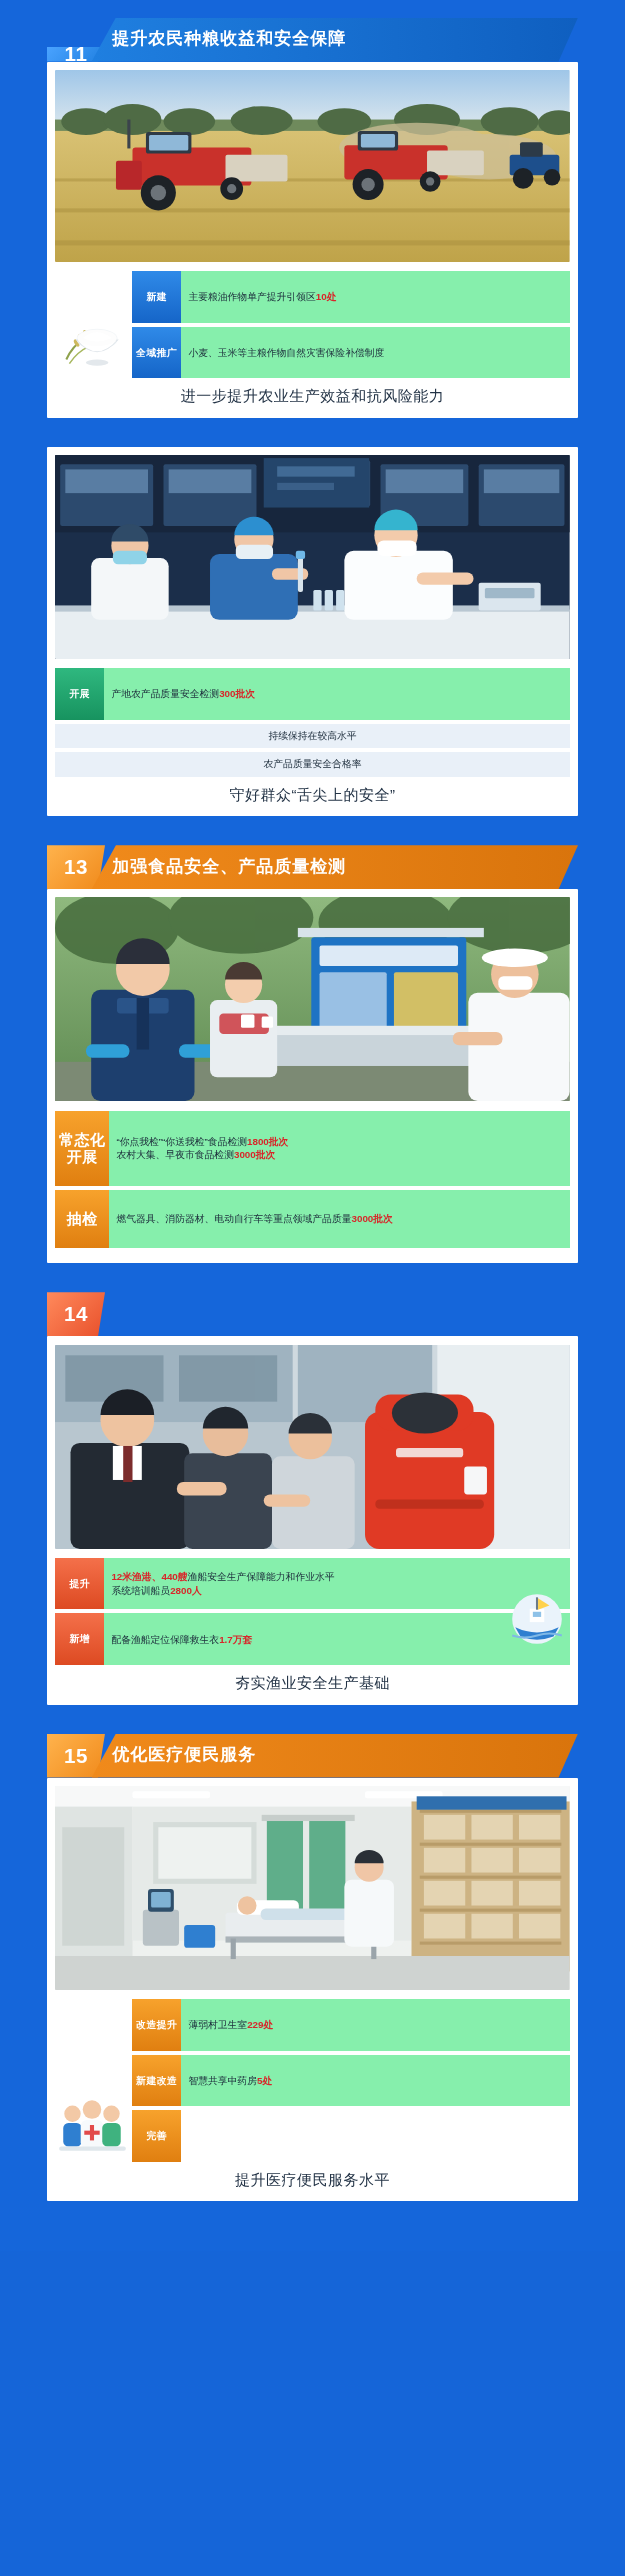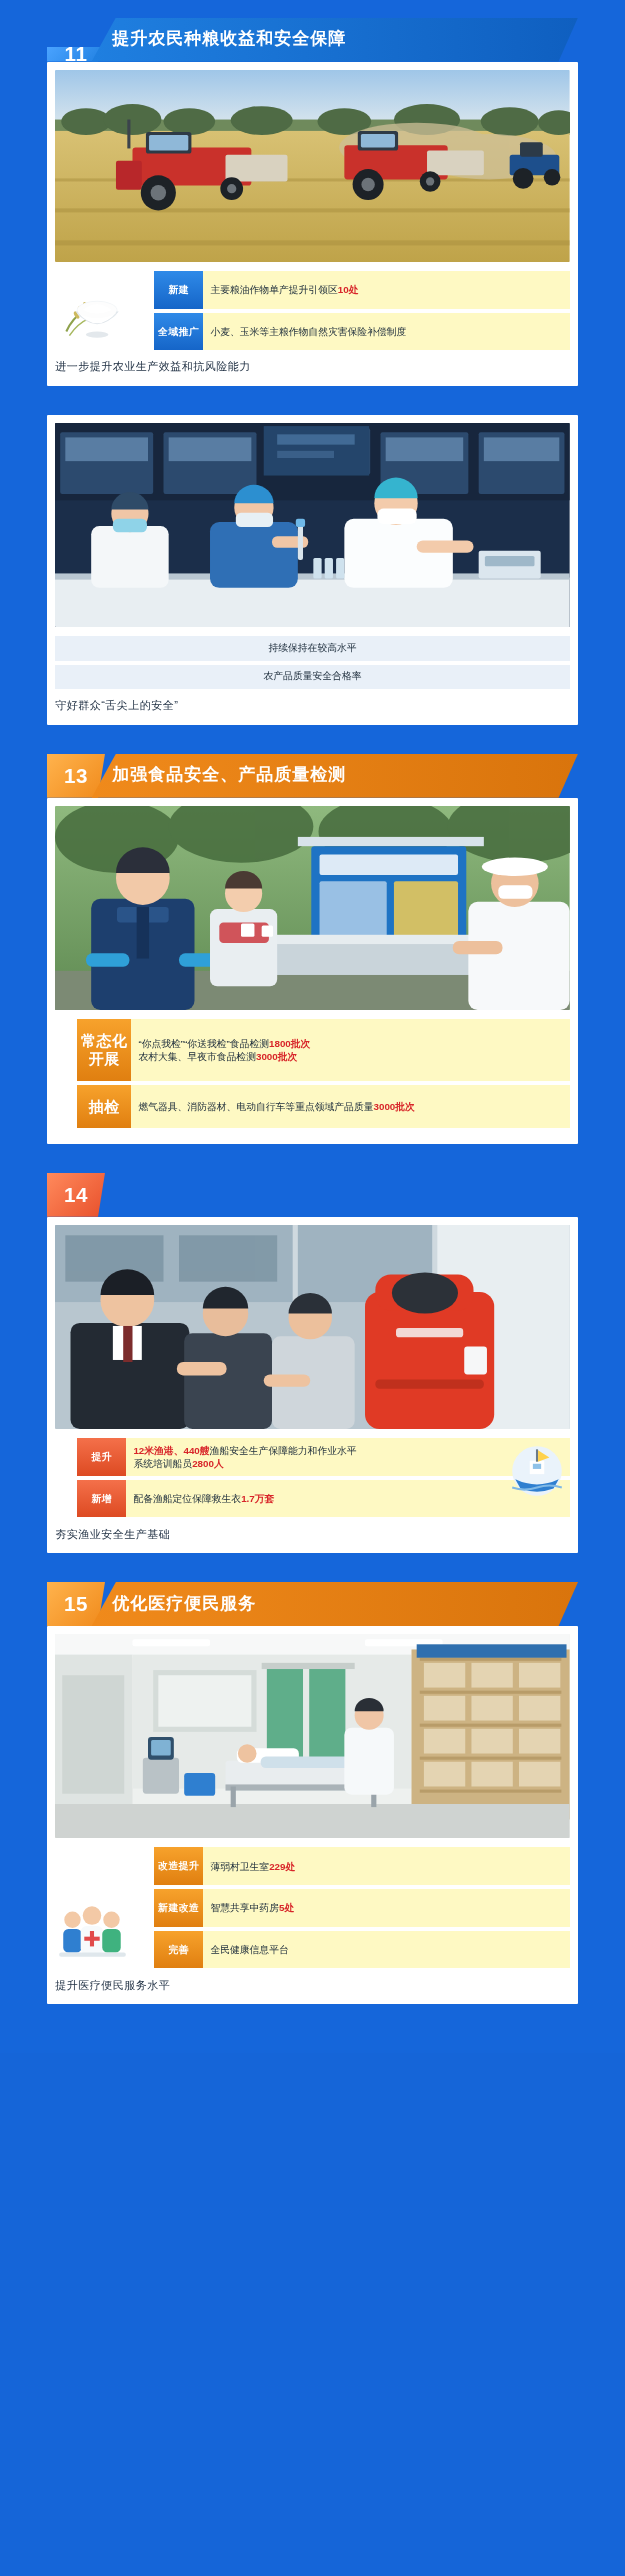--- a/index.html
+++ b/index.html
@@ -90,52 +90,52 @@
     flex: 0 0 49px;
     color: #fff;
     display: flex;
     align-items: center;
     justify-content: center;
     text-align: center;
     font-size: 9.8px;
     font-weight: bold;
     line-height: 1.18;
     letter-spacing: 0.5px;
-    padding: 13px 1px;
-    margin-left: 22px;
+    padding: 20px 1px;
   }
   .tag.wide { width: 54px; flex: 0 0 54px; font-size: 15px; }
   .t-blue .tag { background: linear-gradient(180deg,#2f8ae8,#1565c8); }
   .t-green .tag { background: linear-gradient(180deg,#2fb87f,#17935f); }
   .t-orange .tag { background: linear-gradient(180deg,#f7a22c,#e07f10); }
   .t-red .tag { background: linear-gradient(180deg,#f4704a,#dd4a22); }
 
   .rowtext {
     flex: 1;
-    background: #fef9c3;
+    background: #86efac;
     display: flex;
     align-items: center;
     padding: 3.1px 7.2px;
     font-size: 9.8px;
     color: #1b2b3a;
     line-height: 1.35;
   }
   .rowtext.stack { flex-direction: column; align-items: flex-start; justify-content:center;text-align:center; }
   .rowtext .sub { display: block; }
   .num-hl { color: #d8262a; font-weight: bold; }
   .plain-line {
     background: #e9f0f8;
     margin-bottom: 4.1px;
     padding: 5.7px 7.2px;
     font-size: 9.8px;
     color: #1b2b3a;
     text-align: center;
   }
   .footnote {
-    font-size: 11px;
+    text-align: center;
+    font-size: 15px;
     color: #233346;
     padding-top: 5.2px;
     letter-spacing: 0.5px;
   }
 
   
   .deco-left {
     position: absolute;
     left: -1px;
     bottom: -1px;
@@ -330,20 +330,24 @@
 
         <g>
           <rect x="404" y="6" width="204" height="96" fill="#24456b"></rect>
           <rect x="430" y="22" width="150" height="20" fill="#4f7aa6" opacity="0.7"></rect>
           <rect x="430" y="54" width="110" height="14" fill="#4f7aa6" opacity="0.5"></rect>
         </g>
       </svg>
     </div>
 
     <div class="rows">
+      <div class="row">
+        <div class="tag">开展</div>
+        <div class="rowtext">产地农产品质量安全检测<span class="num-hl">300批次</span></div>
+      </div>
       <div class="plain-line">持续保持在较高水平</div>
       <div class="plain-line">农产品质量安全合格率</div>
     </div>
     <div class="footnote">守好群众“舌尖上的安全”</div>
   </div>
 </div>
 
 <div class="card t-orange">
   <div class="banner">
     <div class="num-box">13</div>
@@ -608,21 +612,20 @@
         <div class="row">
           <div class="tag">改造提升</div>
           <div class="rowtext">薄弱村卫生室<span class="num-hl">229处</span></div>
         </div>
         <div class="row">
           <div class="tag">新建改造</div>
           <div class="rowtext">智慧共享中药房<span class="num-hl">5处</span></div>
         </div>
         <div class="row">
           <div class="tag">完善</div>
-          <div class="rowtext">全民健康信息平台</div>
         </div>
       </div>
     </div>
     <div class="footnote">提升医疗便民服务水平</div>
   </div>
 </div>
 
 </div>
 
 

